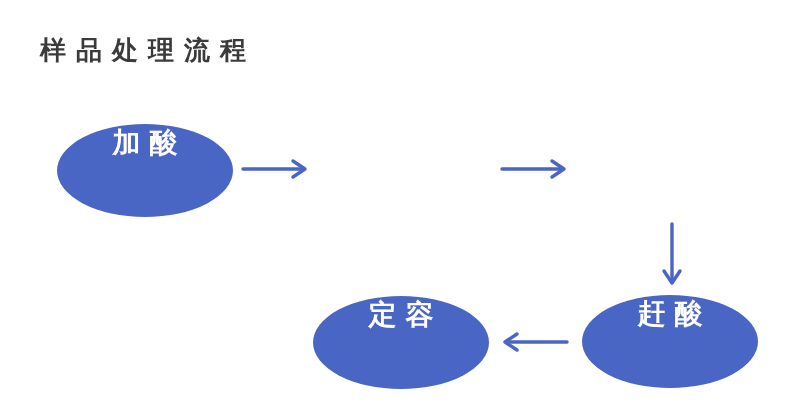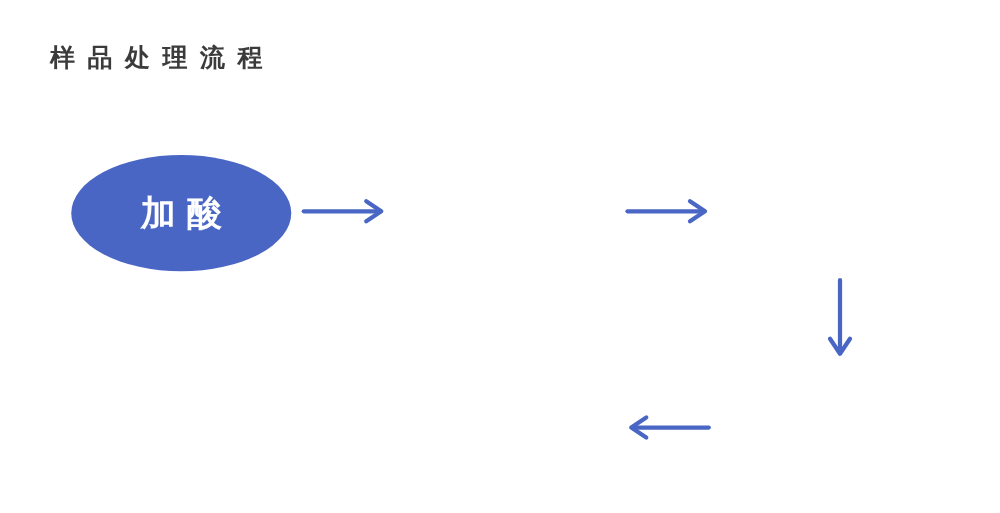--- a/index.html
+++ b/index.html
@@ -17,35 +17,34 @@
     overflow: hidden;
   }
   .canvas {
     position: relative;
     width: 800px; height: 410px;
     background: var(--background);
   }
   .title {
     position: absolute;
     left: 40px; top: 33px;
-    font-size: 20px;
+    font-size: 26px;
     font-weight: bold;
     letter-spacing: 10px;
     color: var(--title);
     white-space: nowrap;
     font-family: Liberation Mono, monospace;
   }
   .node {
     position: absolute;
     width: 176px; height: 93px;
     border-radius: 50%;
     background: var(--node-fill);
     color: var(--node-text);
     display: flex;
-    align-items: center;
     justify-content: center;
     font-size: 28px;
     font-weight: bold;
     letter-spacing: 9px;
     padding-left: 9px; 
     white-space: nowrap;
   }
   .node-1 { left: 57px;  top: 124px; }
   .node-2 { left: 313px; top: 124px; }
   .node-3 { left: 583px; top: 125px; }
@@ -91,14 +90,20 @@
 
     <g>
       <path d="M567 342 L508 342"></path>
       <path d="M517 334 L505 342 L517 350"></path>
     </g>
   </svg>
 
   <div class="node node-1">
     <span>加酸</span>
   </div>
+  <div class="node node-4">
+    <span>定容</span>
+  </div>
+  <div class="node node-5">
+    <span>赶酸</span>
+  </div>
 
 </div>
 
 </body></html>

